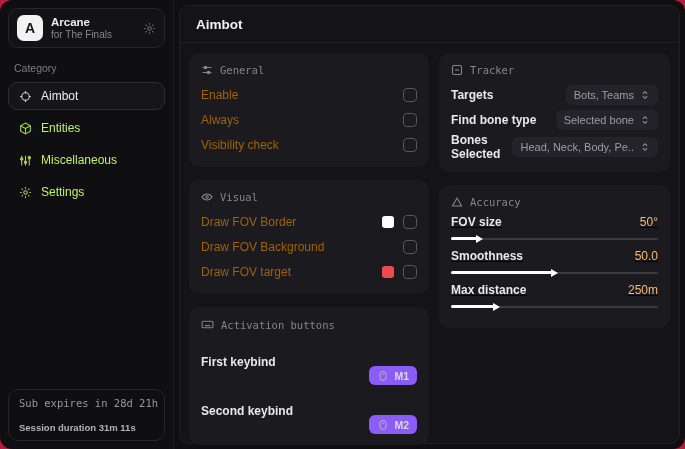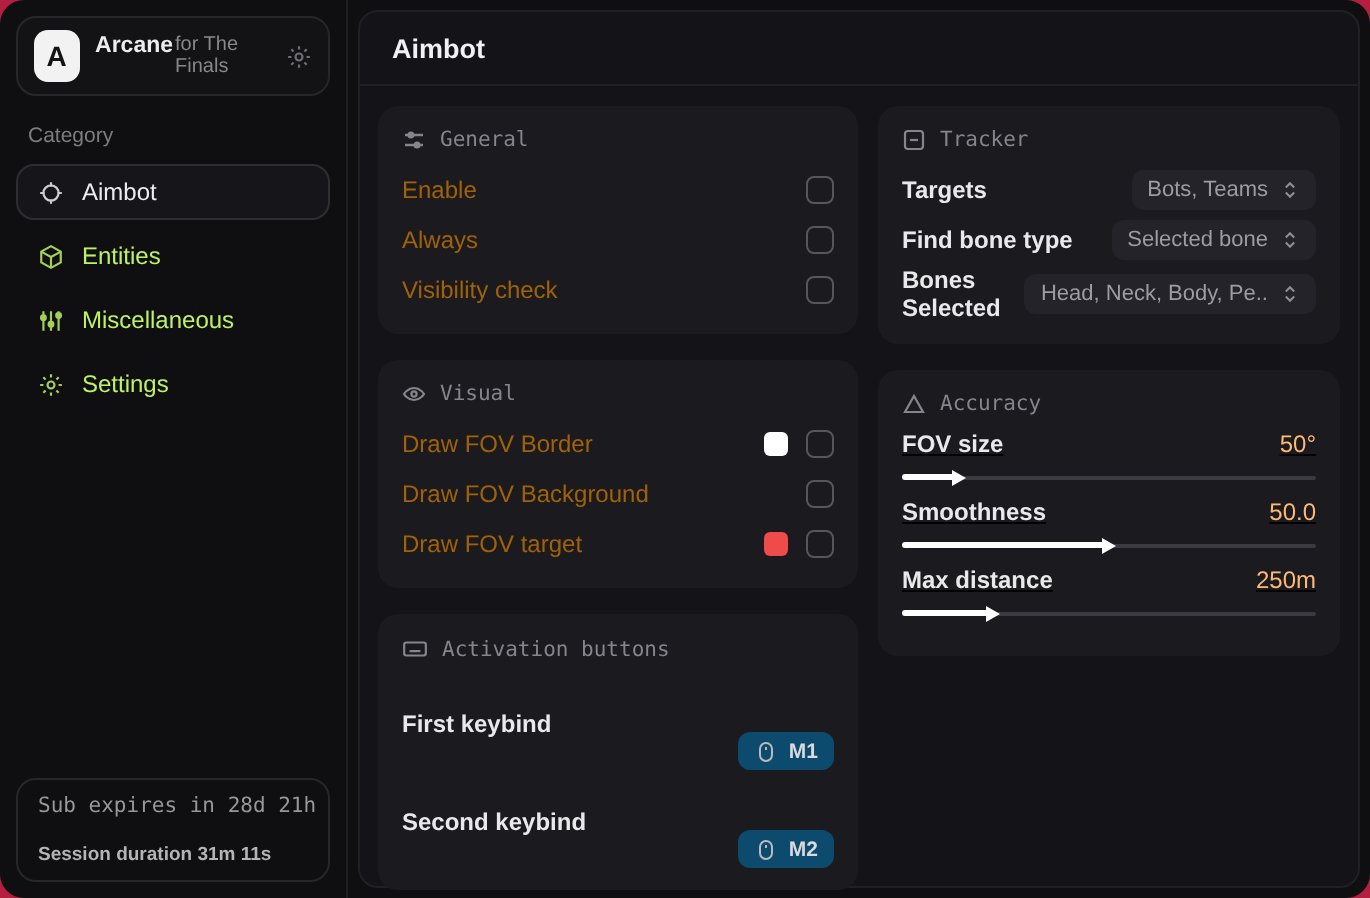--- a/index.html
+++ b/index.html
@@ -28,21 +28,21 @@
     border:1px solid #27272b; background:#131316;
     border-radius:10px; padding:6px 8px;
     display:flex; align-items:center; gap:8px;
   }
   .logo {
     width:26px; height:26px; border-radius:7px;
     background:#f2f2f2; color:#141414;
     font-weight:bold; font-size:14px;
     display:flex; align-items:center; justify-content:center;
   }
-  .app-meta { display:flex; flex-direction:row; gap:1px; }
+  .app-meta { display:flex; flex-direction:column; gap:1px; }
   .app-name { font-size:11.5px; font-weight:700; color:#ededf0; }
   .app-sub  { font-size:10px; color:#87878c; }
   .gear-btn { margin-left:auto; color:#6e6e74; display:flex; cursor:pointer; }
   .category { font-size:10.5px; color:#7c7c82; margin:14px 6px 8px; }
   .nav-item {
     display:flex; align-items:center; gap:9px;
     padding:6px 10px; margin-bottom:4px;
     border-radius:9px; border:1px solid transparent;
     color:#bef264; font-size:12px; cursor:pointer;
   }
@@ -95,21 +95,21 @@
     background:#232329; border-radius:6px;
     padding:4px 8px; cursor:pointer; max-width:158px;
   }
   .select-text {
     font-size:11px; color:#9c9ca2;
     white-space:nowrap; overflow:hidden; text-overflow:ellipsis;
   }
   .select-btn .sicon { display:flex; color:#8d8d93; flex-shrink:0; }
   .key-badge {
     display:flex; align-items:center; gap:5px;
-    background:#0c4a6e; border-radius:6px;
+    background:#8b5cf6; border-radius:6px;
     padding:3.5px 8px; cursor:pointer;margin-top:28px;
   }
   .key-text { font-size:10.5px; font-weight:700; color:#d9d9dc; }
   .key-badge .kicon { display:flex; color:#b9b9be; }
   .acc-row { margin-top:6px;text-decoration:underline; }
   .acc-head { display:flex; align-items:center; justify-content:space-between; }
   .acc-value { font-size:12px; color:#fdba74; }
   .slider { position:relative; height:9px; margin:5px 0 6px; cursor:pointer; }
   .slider-track { position:absolute; left:0; right:0; top:3.5px; height:2px; background:#3a3a40; border-radius:1px; }
   .slider-fill  { position:absolute; left:0; top:3px; height:3px; background:#ffffff; border-radius:2px; }

